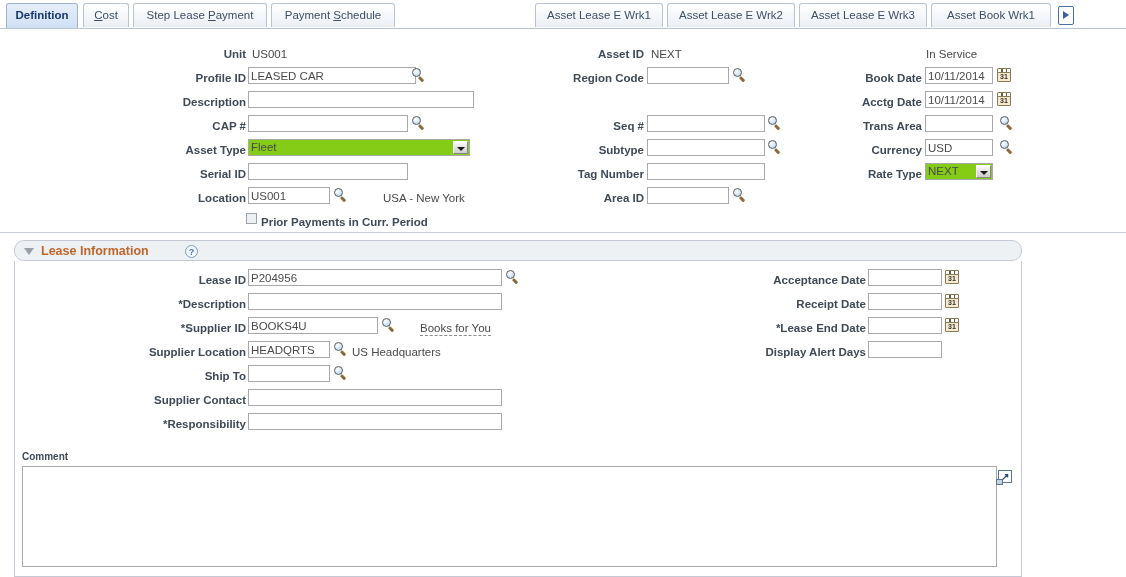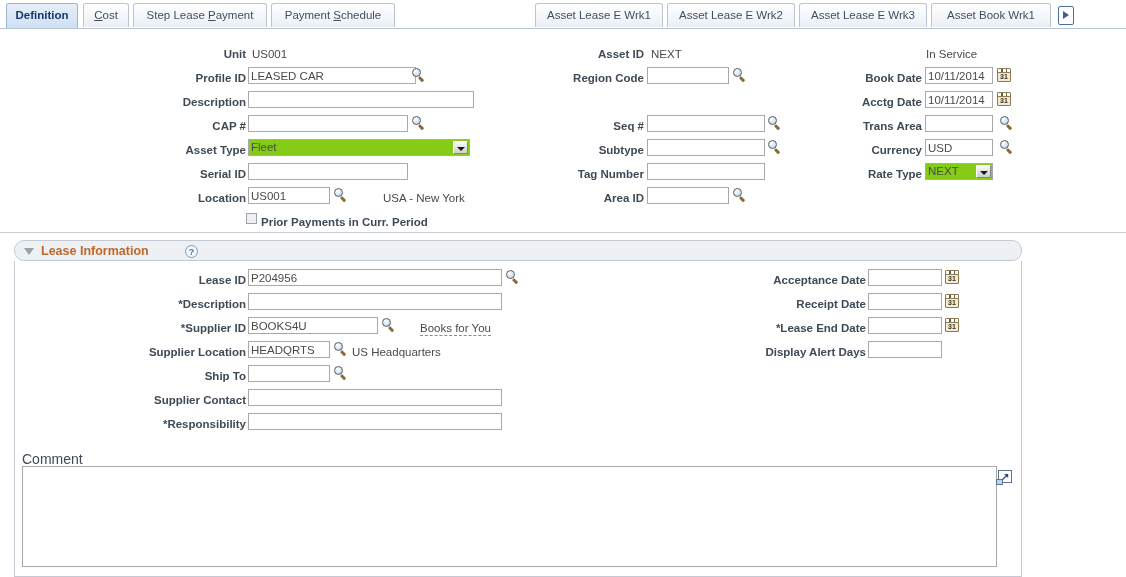--- a/index.html
+++ b/index.html
@@ -228,21 +228,21 @@
   }
   .expand:before{
     content:"";position:absolute;left:-3px;bottom:-3px;width:7px;height:6px;
     background:#c8d2de;border:1px solid #5a7596;box-sizing:border-box;
   }
   .expand .arr{
     position:absolute;left:2px;top:2px;
     font-size:10px;line-height:8px;color:#2d4a70;font-weight:bold;
   }
   .cmtlabel{
-    position:absolute;font-size:14px;font-weight:normal;color:#3f4a56;
+    position:absolute;font-size:10px;font-weight:bold;color:#3f4a56;
   }
 </style>
 </head>
 <body>
 
 <div class="tabbar">
   <div class="tab active" style="left:6px;width:72px;"><span>Definition</span></div>
   <div class="tab" style="left:83px;width:46px;"><span><u>C</u>ost</span></div>
   <div class="tab" style="left:133px;width:134px;"><span>Step Lease <u>P</u>ayment</span></div>
   <div class="tab" style="left:271px;width:124px;"><span>Payment <u>S</u>chedule</span></div>

